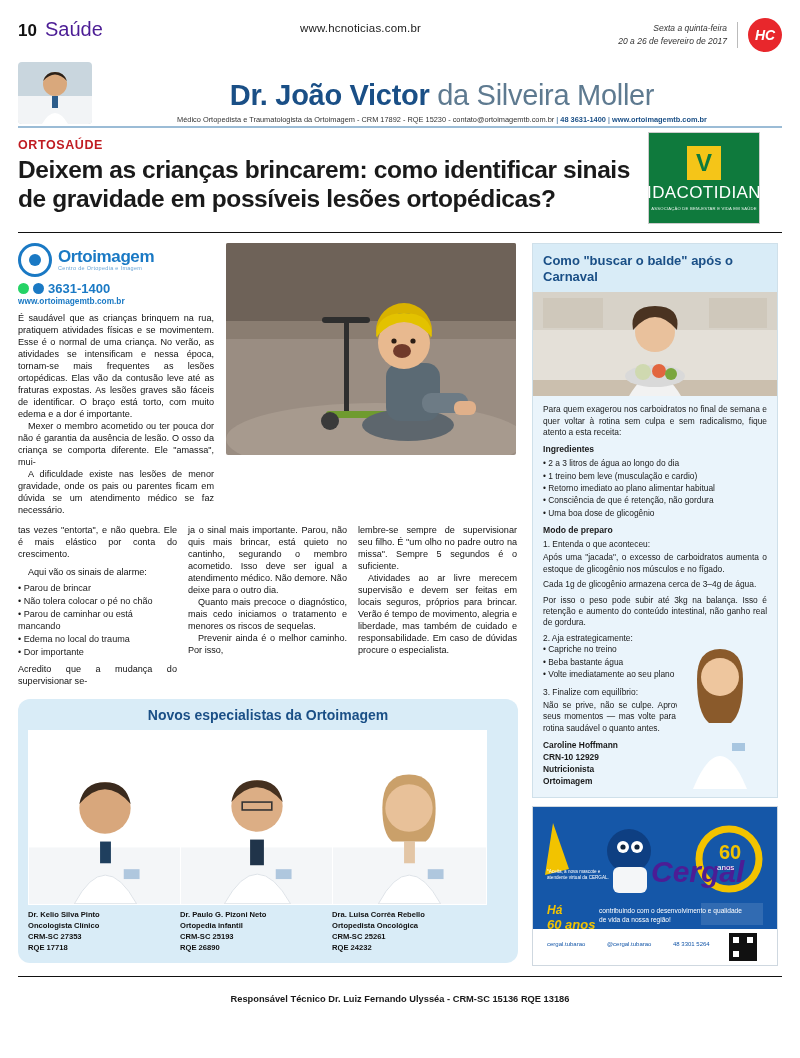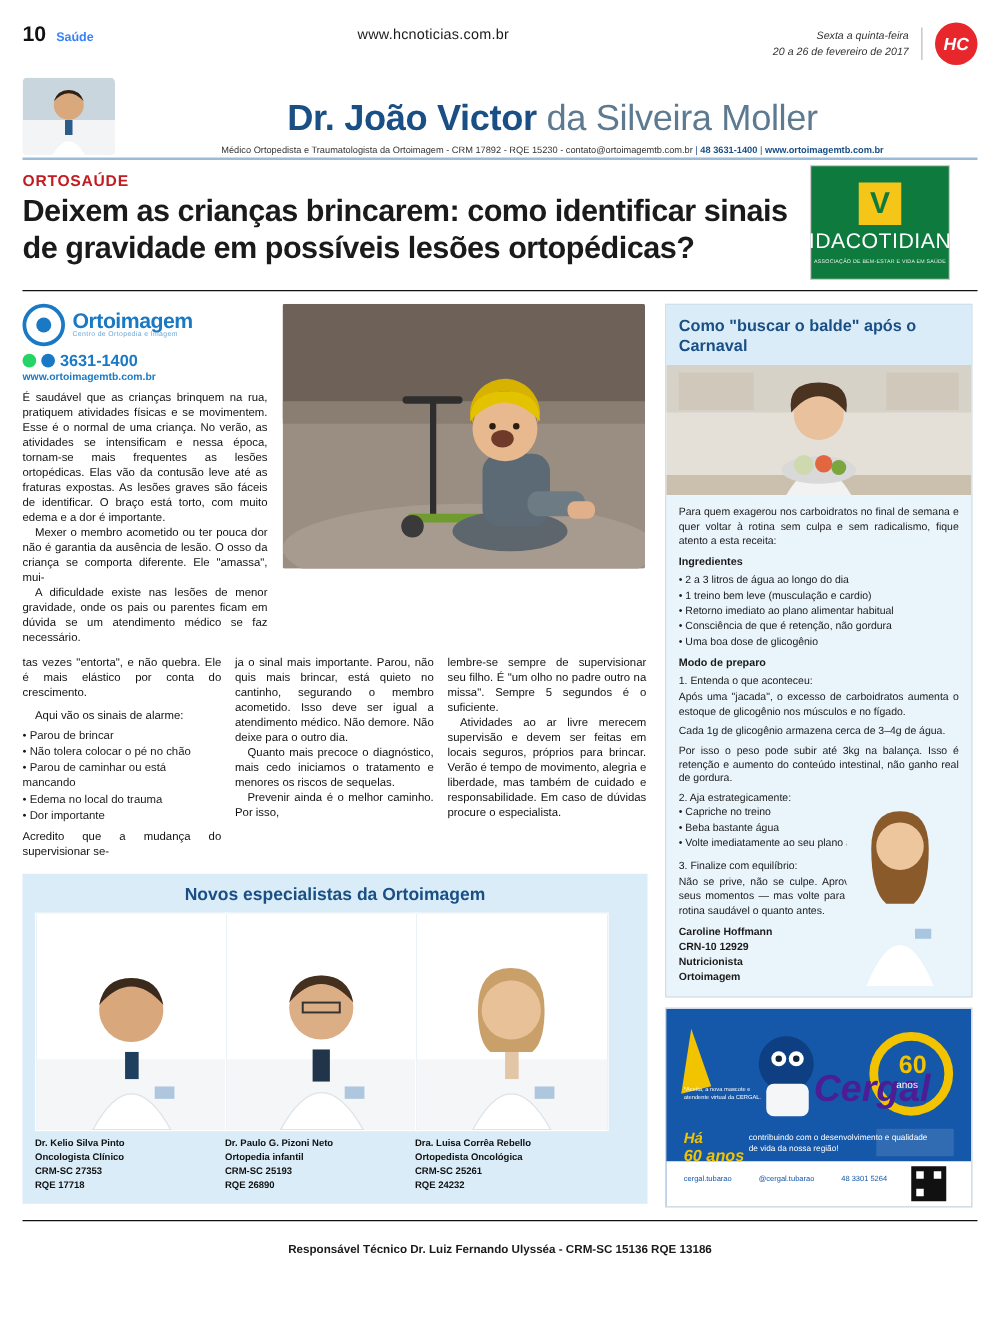--- a/index.html
+++ b/index.html
@@ -11,21 +11,21 @@
     color:#1a1a1a;
     position:relative;
     overflow:hidden;
   }
   .page { position:relative; width:800px; height:1058px; padding:0 18px; }
 
   
   .masthead { display:flex; align-items:flex-start; justify-content:space-between; padding-top:18px; }
   .mh-left { display:flex; align-items:baseline; gap:8px; }
   .mh-pagenum { font-size:17px; font-weight:bold; color:#111; }
-  .mh-section { font-size:10px; font-weight:bold; color:#3b82f6; }
+  .mh-section { font-size:20px; font-weight:normal; color:#4c1d95; }
   .mh-center { flex:1; text-align:center; font-size:11.5px; letter-spacing:.2px; padding-top:4px; }
   .mh-right { display:flex; align-items:center; gap:10px; }
   .mh-date { text-align:right; font-size:8.5px; line-height:1.5; color:#333; border-right:1px solid #bbb; padding-right:10px;font-style:italic;}
   .hc-logo { width:34px; height:34px; border-radius:50%; background:#e8272c; color:#fff;
              display:flex; align-items:center; justify-content:center; font-size:14px; font-weight:bold; font-style:italic;}
 
   
   .doctor-banner { margin-top:10px; display:flex; align-items:flex-end; gap:0; border-bottom:2px solid #9bbcd6; padding-bottom:2px;}
   .doc-photo { width:74px; height:62px; border-radius:4px; overflow:hidden; position:relative; flex:0 0 auto;}
   .doc-name-wrap { flex:1; text-align:center; padding-left:10px; }
@@ -74,21 +74,21 @@
   .body-text { font-size:9.1px; line-height:1.32; text-align:justify; color:#111; }
   .body-text p { margin:0 0 0 0; text-indent:10px;}
   .body-text p.noind { text-indent:0; }
 
   .three-cols { display:flex; gap:11px; margin-top:8px; }
   .three-cols .c { width:159px; }
   .bullets { font-size:9.1px; line-height:1.32; }
   .bullets div { margin-bottom:1px; }
 
   
-  .specialists { margin-top:12px; background:#d9ecf7; padding:8px 10px 10px; }
+  .specialists { margin-top:12px; background:#d9ecf7; padding:8px 10px 10px;border-radius:12px; }
   .spec-title { text-align:center; color:#1a4f86; font-weight:bold; font-size:14px; margin-bottom:7px;}
   .spec-grid { display:flex; gap:10px; }
   .spec-card { width:142px; }
   .spec-photo { width:155px; height:175px; background:#cfe0ea; border:1px solid #fff; overflow:hidden; position:relative;}
   .spec-info { font-size:7.6px; font-weight:bold; line-height:1.45; margin-top:4px; color:#111;}
 
   
   .rc-box { border:1px solid #cfe0ea; background:#eaf4fb; }
   .rc-head { background:#d9ecf7; padding:9px 10px 8px;}
   .rc-title { color:#1a4f86; font-weight:bold; font-size:13px; line-height:1.2;}

